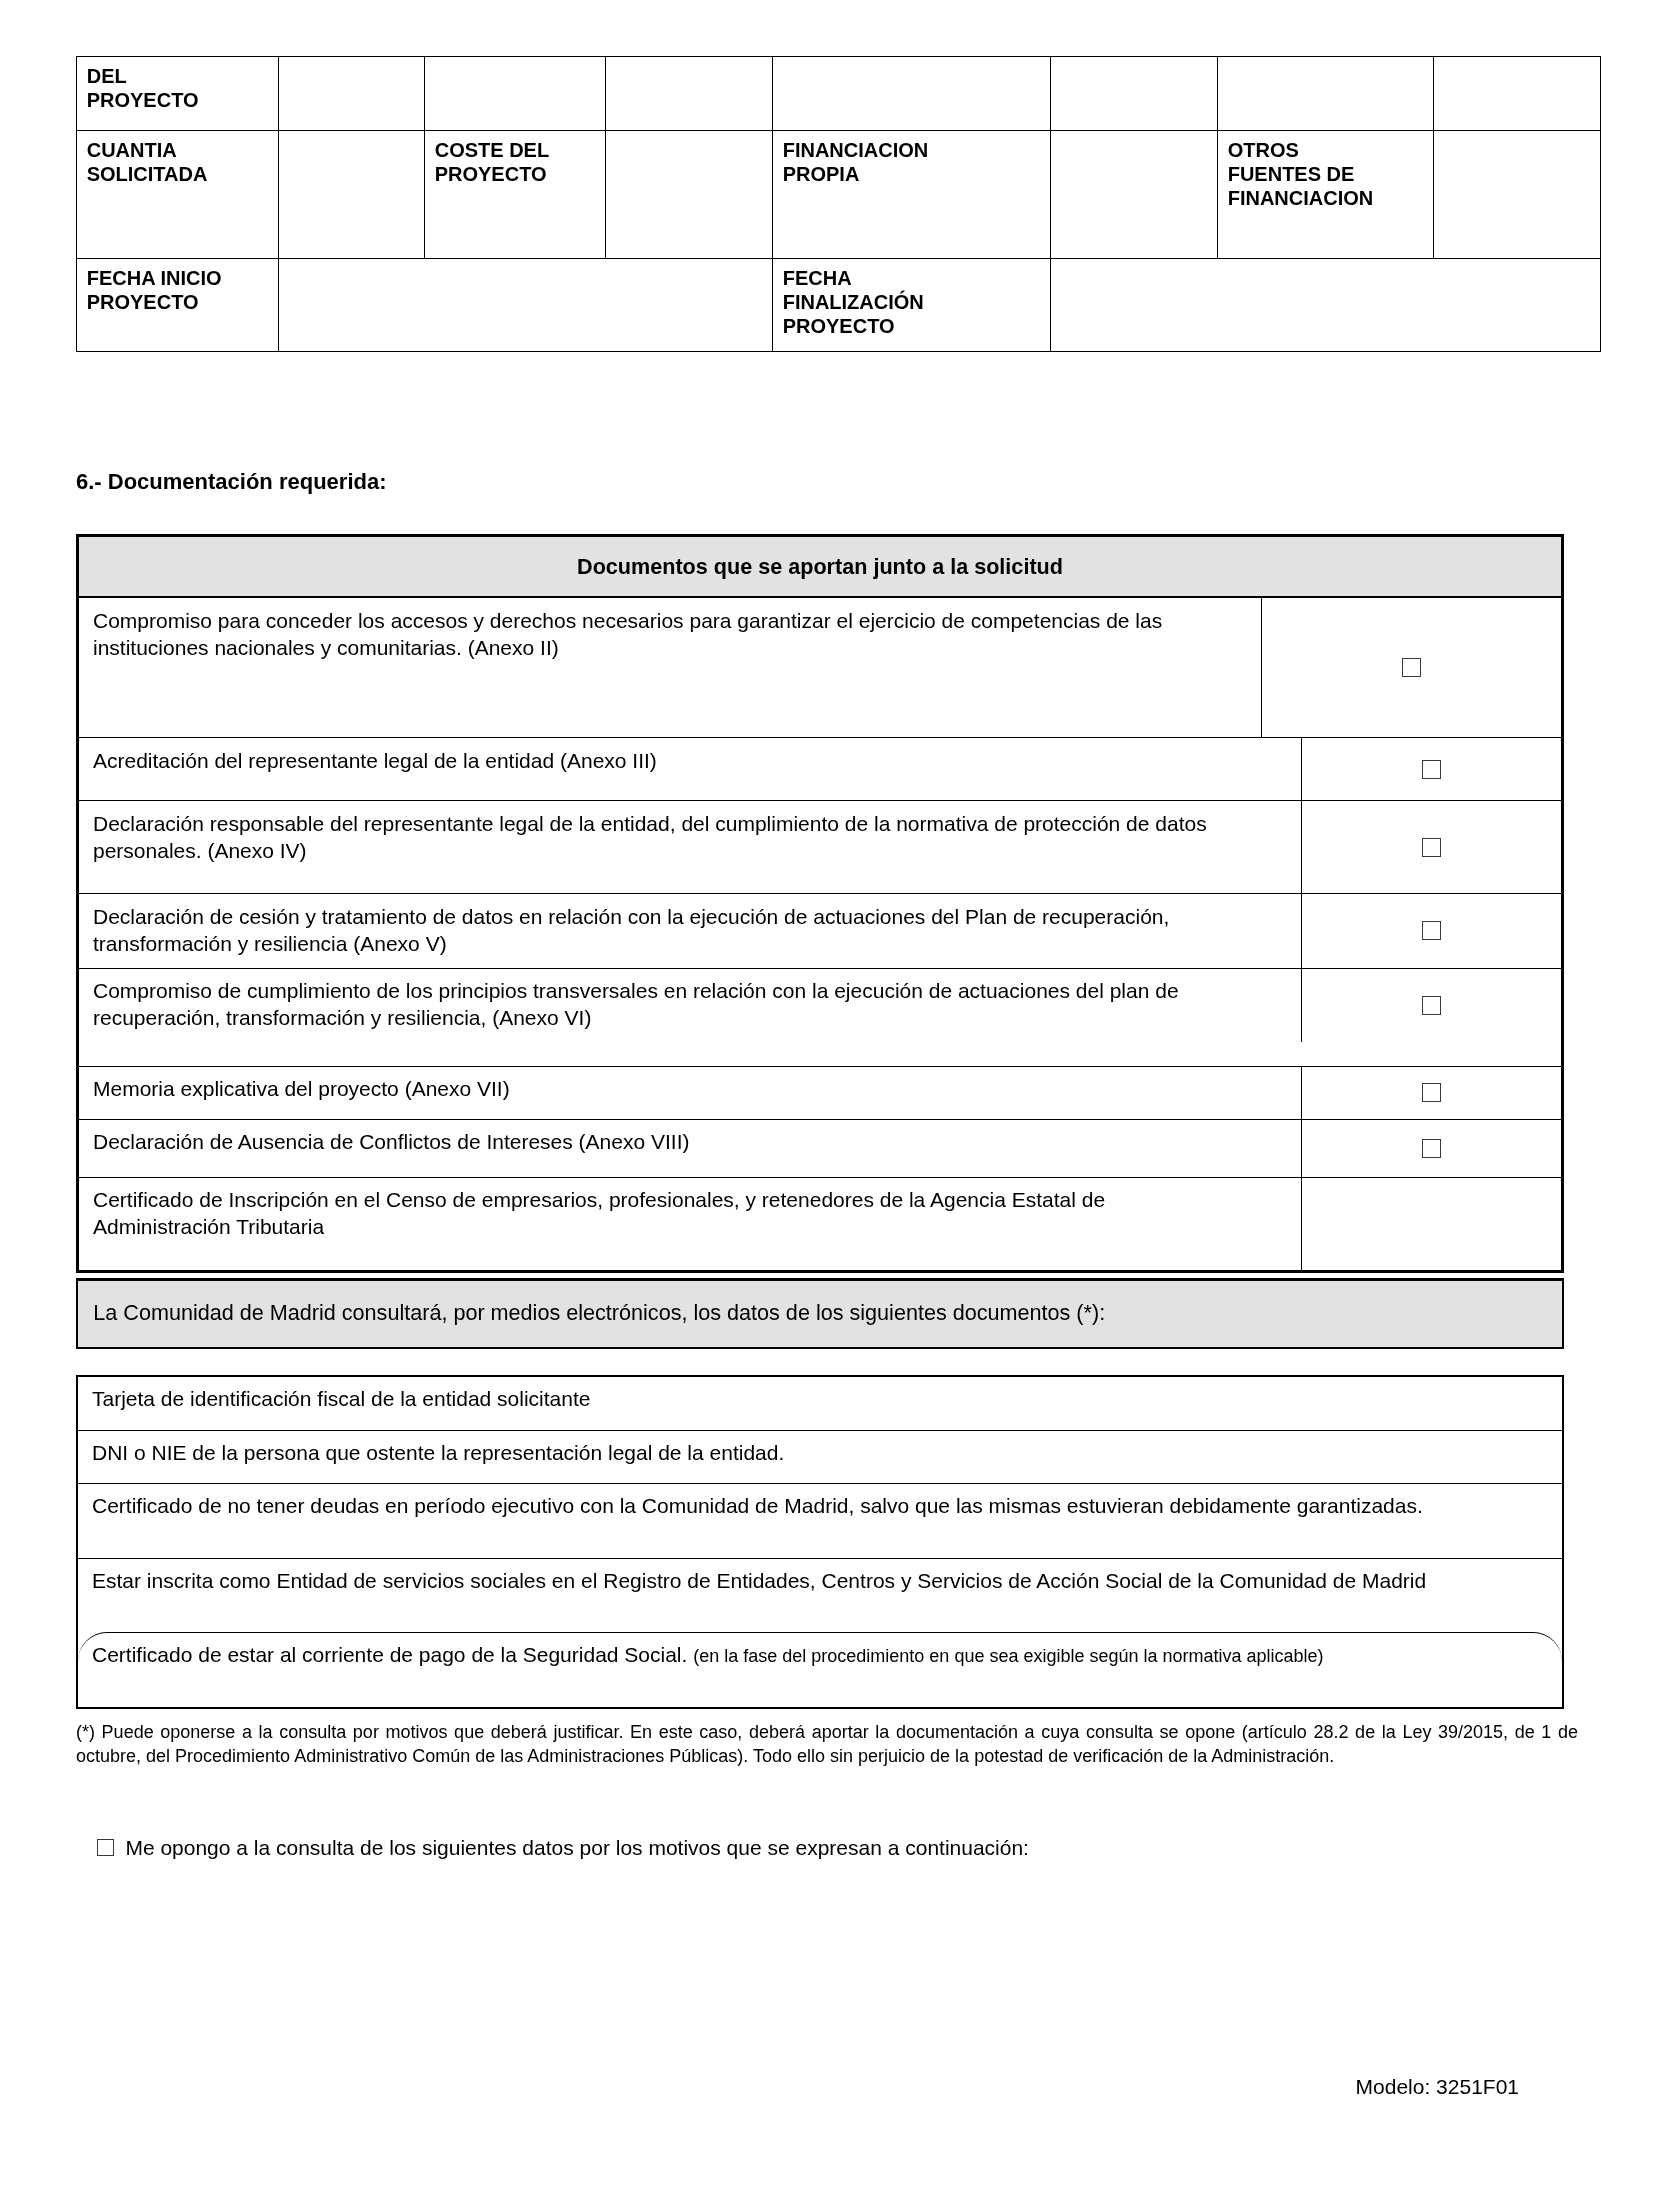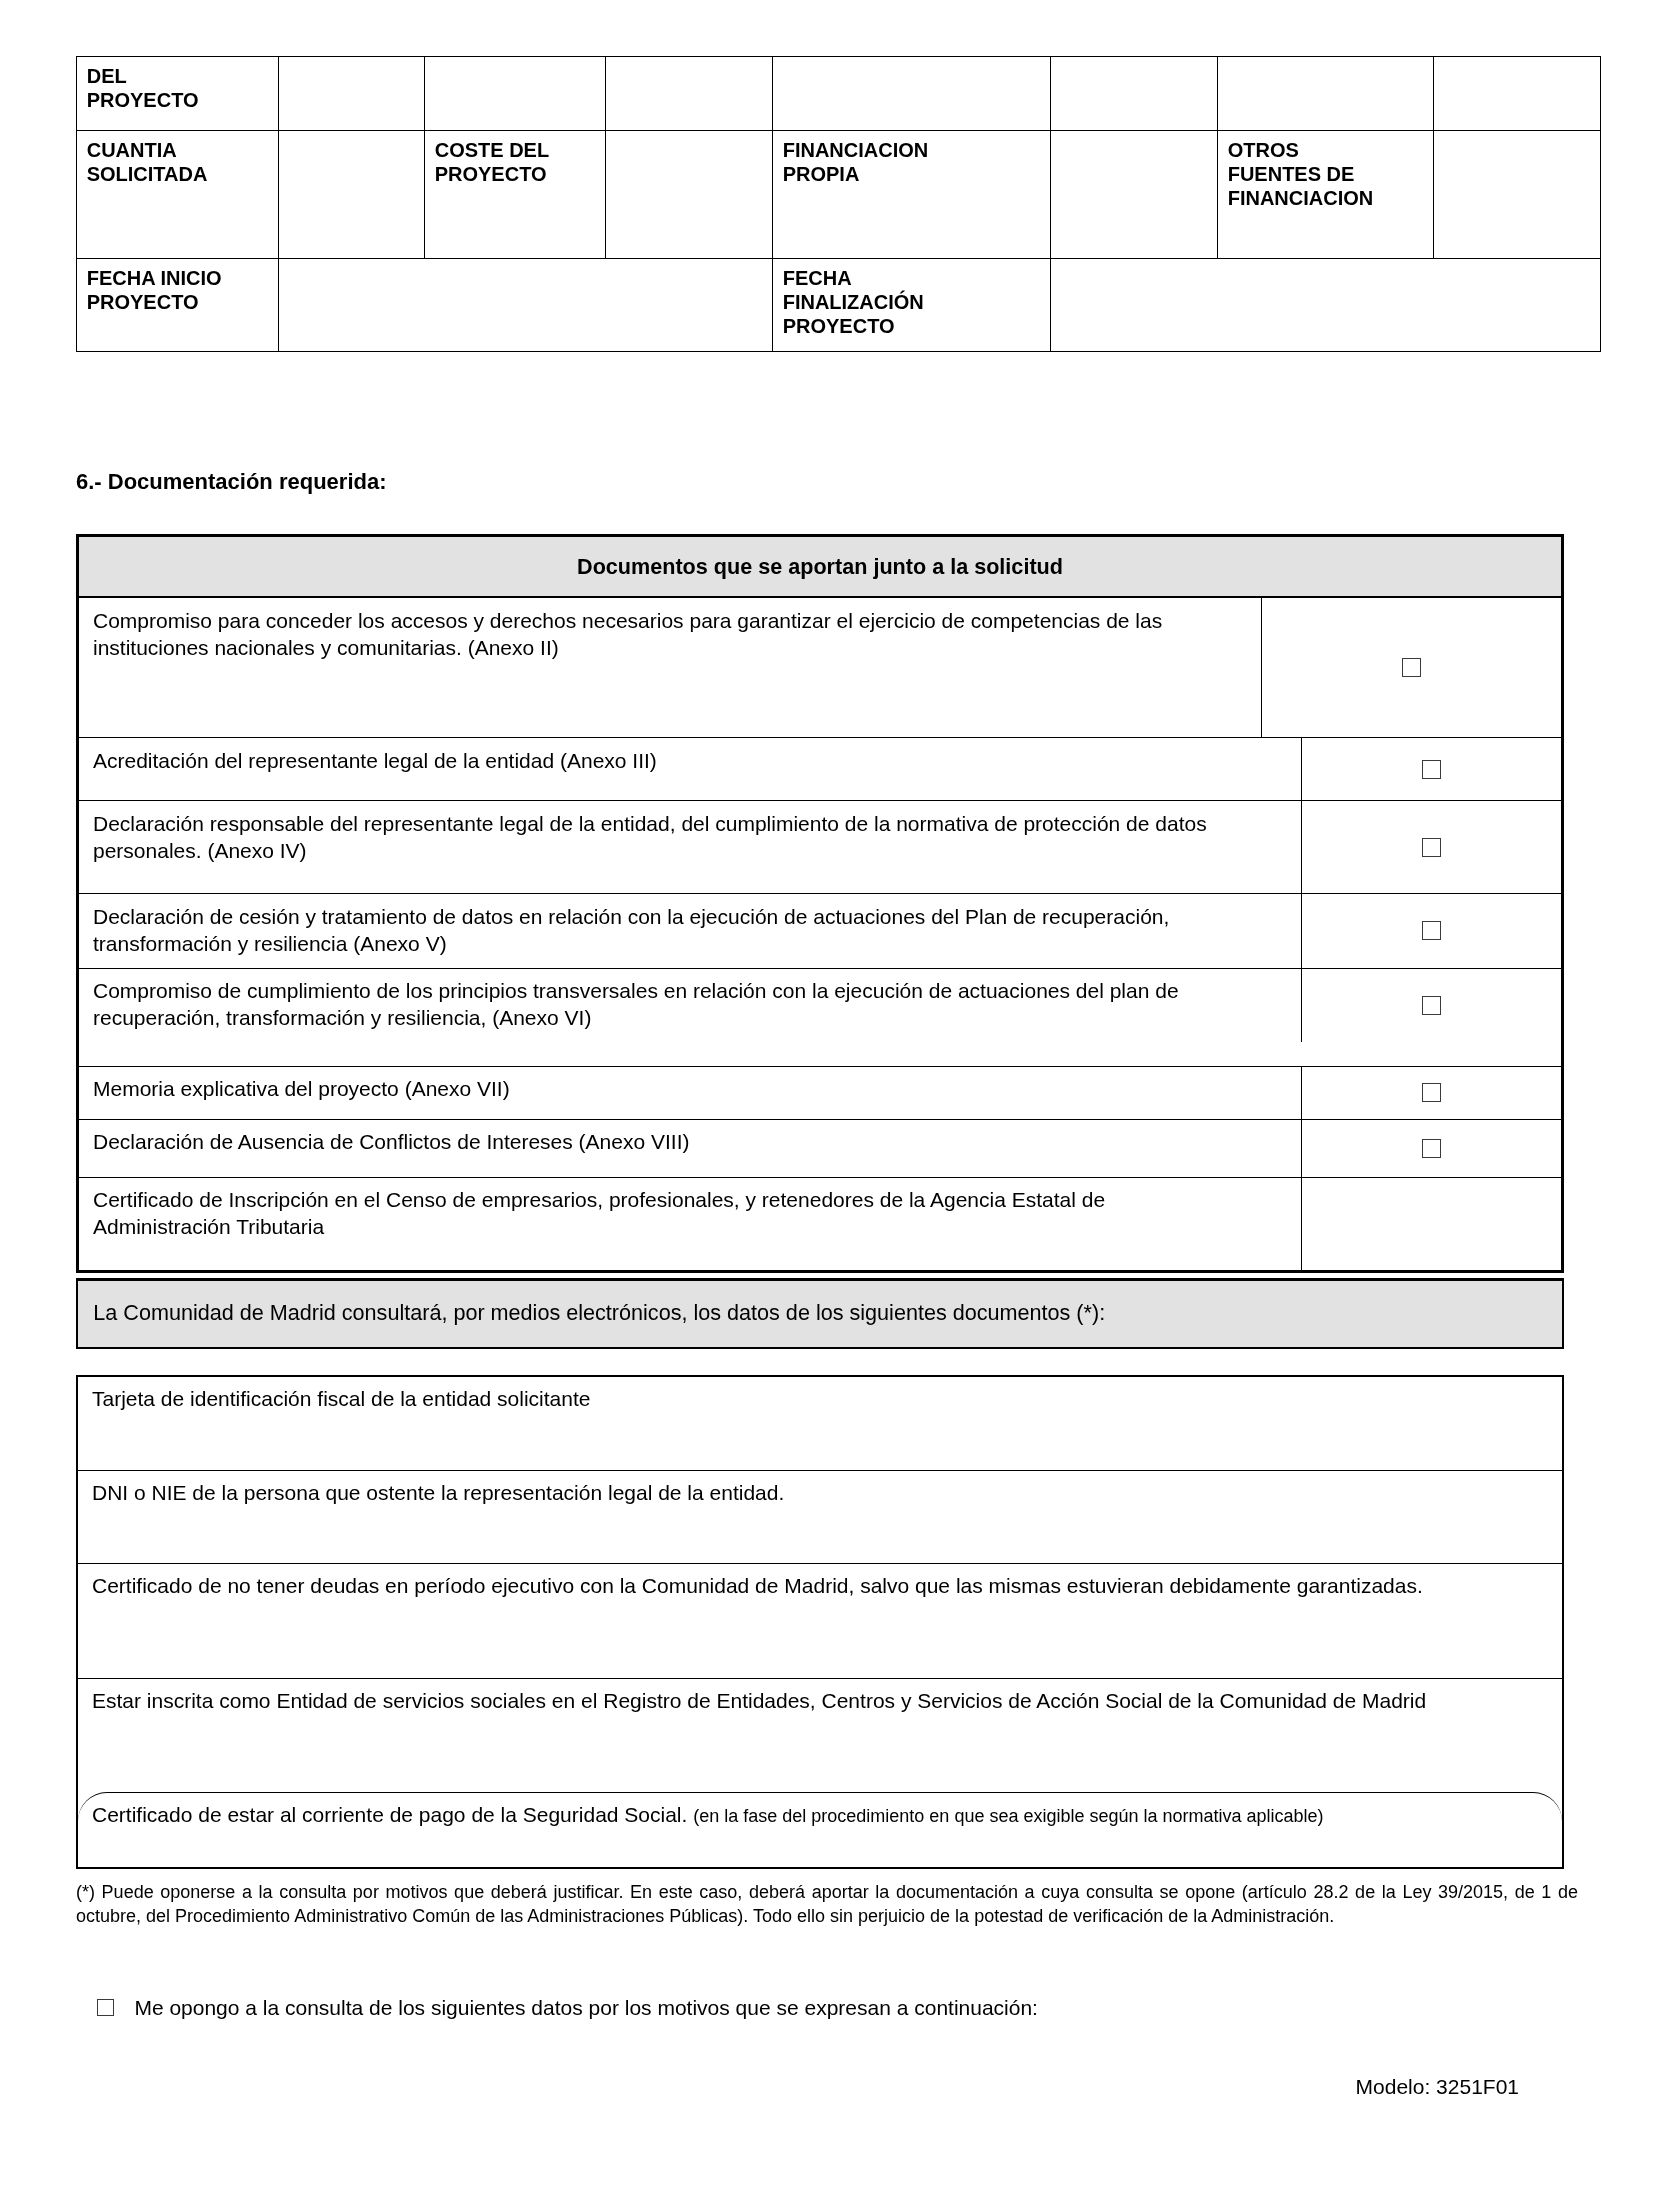--- a/index.html
+++ b/index.html
@@ -94,21 +94,21 @@
   .consult-rows {
     width: 1488px;
     margin-top: 26.4px;
     border: 2.1px solid #000;
   }
   .consult-row {
     padding: 9px 14px;
     font-size: 21px;
     line-height: 1.28;
   }
-  .consult-row + .consult-row { border-top: 1.4px solid #000; margin-top: 40px; }
+  .consult-row + .consult-row { border-top: 1.4px solid #000; }
   .c1 { min-height: 53px; }
   .c2 { min-height: 53px; }
   .c3 { min-height: 75px; }
   .c4 { min-height: 74px; }
   .c5 { min-height: 75px; border-radius: 29px; }
   .consult-note { font-size: 18px; }
 
   
   .footnote {
     width: 1502px;
@@ -116,21 +116,21 @@
     font-size: 18px;
     line-height: 1.35;
     text-align: justify;
   }
 
   
   .oppose-line {
     margin: 67px 0 0 21px;
     display: flex;
     align-items: center;
-    gap: 20px;
+    gap: 11px;
     font-size: 21px;
   }
   .oppose-line .checkbox { width: 17.4px; height: 17.4px; }
 
   
   .model-label {
     position: absolute;
     top: 2075px;
     right: 152px;
     font-size: 21px;

